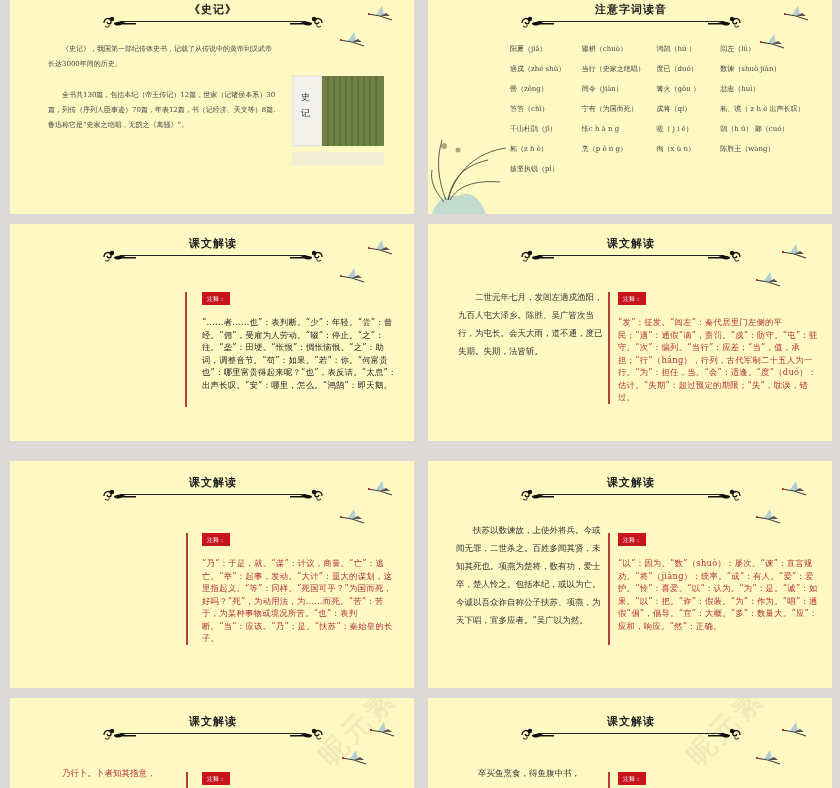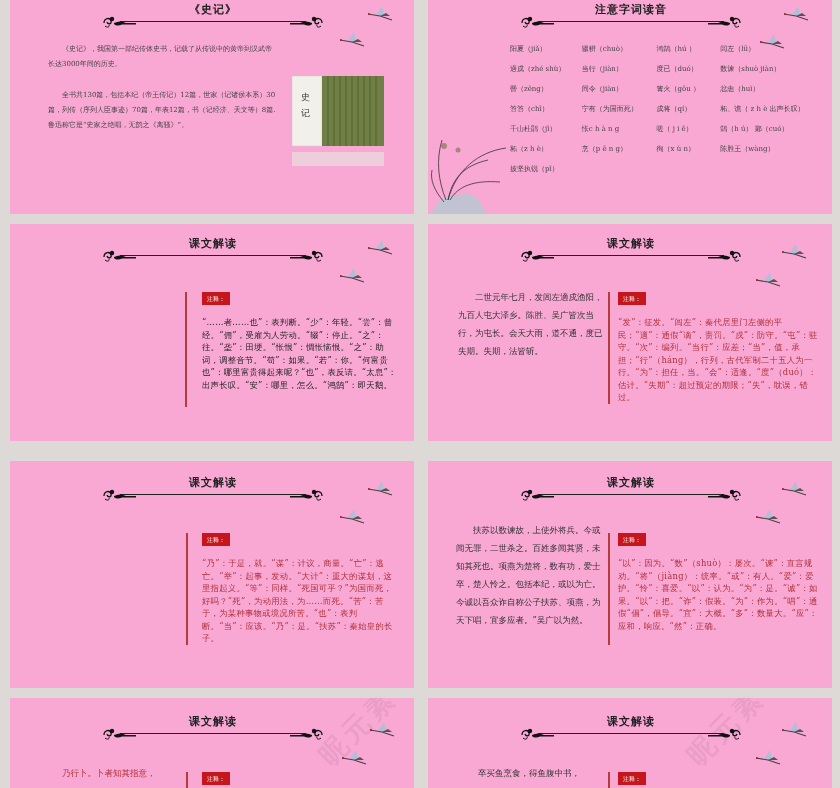--- a/index.html
+++ b/index.html
@@ -3,21 +3,21 @@
 <meta charset="utf-8">
 <style>
   html, body { margin:0; padding:0; }
   body {
     width:840px; height:788px; overflow:hidden;
     background:#dcd9d6;
     font-family:"DejaVu Serif", serif;
     position:relative;
   }
   .slide {
-    position:absolute; background:#f9a8d4; overflow:hidden;text-decoration:underline;
+    position:absolute; background:#fef9c3; overflow:hidden;text-decoration:underline;
   }
   .s1 { left:10px; top:0;   width:404px; height:214px; }
   .s2 { left:428px; top:0;  width:404px; height:214px; }
   .s3 { left:10px; top:224px; width:404px; height:217px; }
   .s4 { left:428px; top:224px; width:404px; height:217px; }
   .s5 { left:10px; top:461px; width:404px; height:227px; }
   .s6 { left:428px; top:461px; width:404px; height:227px; }
   .s7 { left:10px; top:698px; width:404px; height:90px; }
   .s8 { left:428px; top:698px; width:404px; height:90px; }
 
@@ -139,21 +139,21 @@
     </svg>
   <div class="pron-grid">
     <div class="pron-row">
       <span class="pron-cell">阳夏（jiǎ）</span>
       <span class="pron-cell">辍耕（chuò）</span>
       <span class="pron-cell">鸿鹄（hú ）</span>
       <span class="pron-cell">闾左（lǘ）</span>
     </div>
     <div class="pron-row">
       <span class="pron-cell">適戍（zhé shù）</span>
-      <span class="pron-cell">当行（jiàn）</span>
+      <span class="pron-cell">当行（史家之绝唱）</span>
       <span class="pron-cell">度已（duó）</span>
       <span class="pron-cell">数谏（shuò jiàn）</span>
     </div>
     <div class="pron-row">
       <span class="pron-cell">罾（zēng）</span>
       <span class="pron-cell">间令（jiàn）</span>
       <span class="pron-cell">篝火（gōu ）</span>
       <span class="pron-cell">忿恚（huì）</span>
     </div>
     <div class="pron-row">

